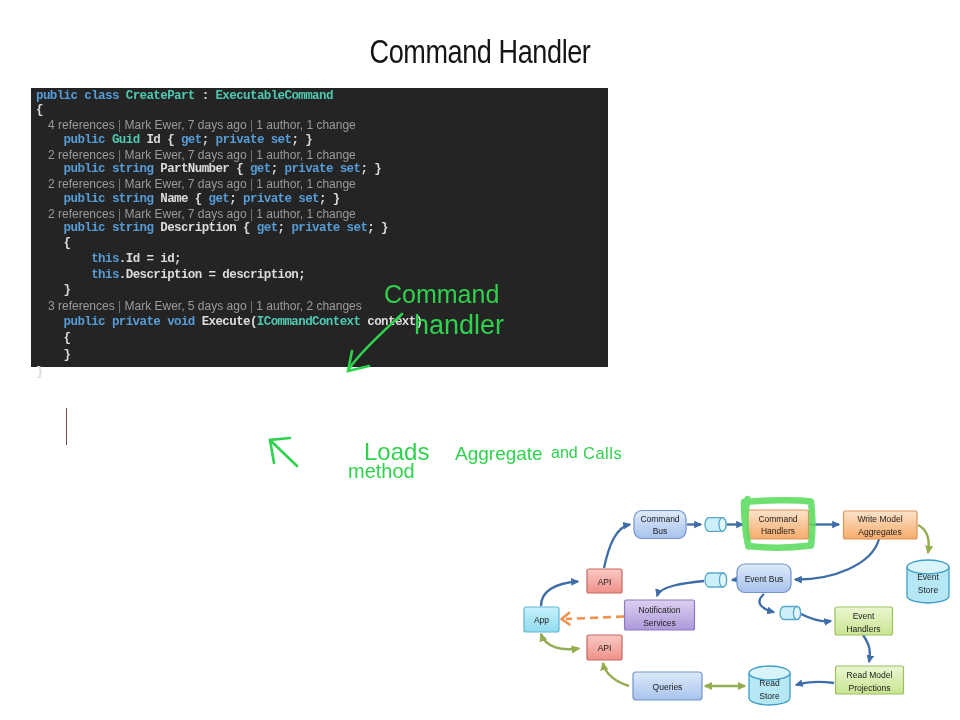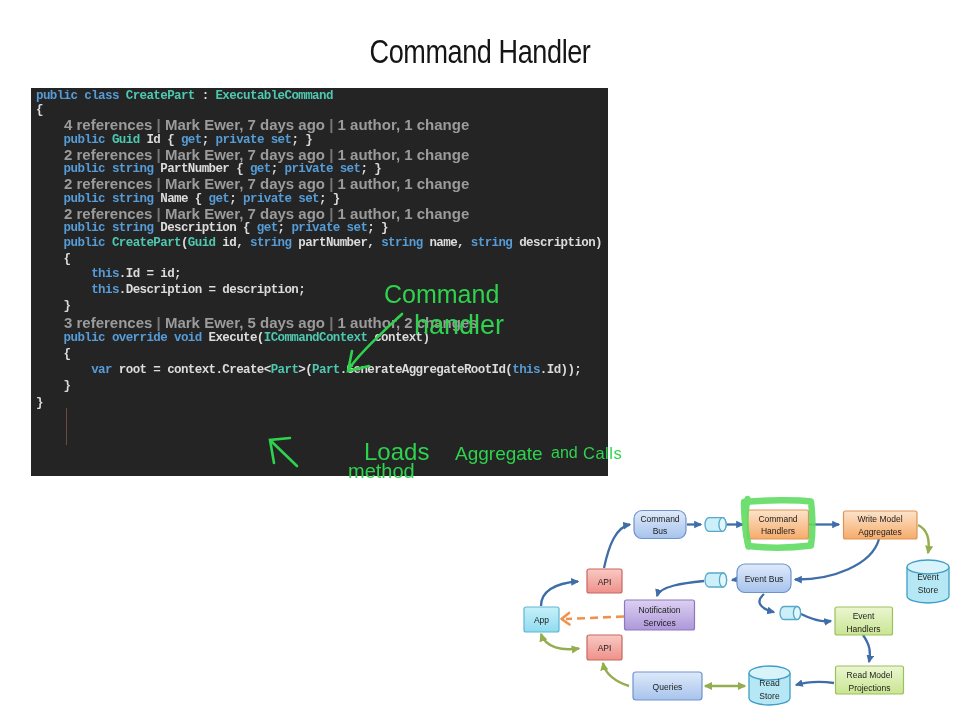--- a/index.html
+++ b/index.html
@@ -1,51 +1,49 @@
 <!DOCTYPE html>
 <html><head><meta charset="utf-8">
 <style>
 html,body{margin:0;padding:0;width:960px;height:720px;background:#fff;overflow:hidden}
 #page{position:relative;width:960px;height:720px;font-family:"Liberation Sans",sans-serif}
 #title{position:absolute;left:0;top:33px;width:960px;text-align:center;font-size:33px;letter-spacing:-0.5px;color:#151515;transform:scaleX(0.82);transform-origin:480px 0}
-#code{position:absolute;left:31px;top:88px;width:577px;height:388px;background:#242425;box-sizing:border-box;padding-top:0.7px;font-family:"Liberation Mono",monospace;font-size:12.5px;font-weight:bold;letter-spacing:-0.6px;color:#DCDCDC}
+#code{position:absolute;left:31px;top:88px;width:577px;height:279px;background:#242425;box-sizing:border-box;padding-top:0.7px;font-family:"Liberation Mono",monospace;font-size:12.5px;font-weight:bold;letter-spacing:-0.6px;color:#DCDCDC}
 .ig{position:absolute;width:1px;background:#3a3a3a}
 .cl{height:14.75px;line-height:14.75px;white-space:pre;padding-left:5px}
 .hb{height:15.5px !important;line-height:15.5px !important}
 .hc{height:15.9px !important;line-height:15.9px !important}
 .hd{height:17.9px !important;line-height:17.9px !important}
-.lens{font-family:"Liberation Sans",sans-serif;font-size:15px;font-weight:bold;letter-spacing:0;color:#9B9B9B;padding-left:33px}
+.lens{font-family:"Liberation Sans",sans-serif;font-size:12px;font-weight:normal;letter-spacing:0;color:#9B9B9B;padding-left:17px}
 .k{color:#569CD6}.t{color:#4EC9B0}
 .lens .sep{color:#777}
 .ticon{display:inline-block;width:8px;height:8px;border-radius:50%;background:#1B80D2;vertical-align:-1px;margin:0 1px}
 #overlay{position:absolute;left:0;top:0;width:960px;height:720px}
 </style></head>
 <body>
 <div id="page">
 <div id="title">Command Handler</div>
 <div id="code">
 <div class="cl"><span class="k">public class</span> <span class="t">CreatePart</span> : <span class="t">ExecutableCommand</span></div>
 <div class="cl">{</div>
 <div class="cl lens">4 references <span class="sep">|</span> Mark Ewer, 7 days ago <span class="sep">|</span> 1 author, 1 change</div>
 <div class="cl">    <span class="k">public</span> <span class="t">Guid</span> Id { <span class="k">get</span>; <span class="k">private set</span>; }</div>
 <div class="cl lens">2 references <span class="sep">|</span> Mark Ewer, 7 days ago <span class="sep">|</span> 1 author, 1 change</div>
 <div class="cl">    <span class="k">public string</span> PartNumber { <span class="k">get</span>; <span class="k">private set</span>; }</div>
 <div class="cl lens">2 references <span class="sep">|</span> Mark Ewer, 7 days ago <span class="sep">|</span> 1 author, 1 change</div>
 <div class="cl">    <span class="k">public string</span> Name { <span class="k">get</span>; <span class="k">private set</span>; }</div>
 <div class="cl lens">2 references <span class="sep">|</span> Mark Ewer, 7 days ago <span class="sep">|</span> 1 author, 1 change</div>
 <div class="cl">    <span class="k">public string</span> Description { <span class="k">get</span>; <span class="k">private set</span>; }</div>
-<div class="cl hb">    <span class="k">public</span> <span class="t">CreatePart</span>(<span class="t">Guid</span> id, <span class="k">string</span> partNumber, <span class="k">string</span> name, <span class="k">string</span> description)</div>
 <div class="cl hb">    {</div>
 <div class="cl hc">        <span class="k">this</span>.Id = id;</div>
 <div class="cl hc">        <span class="k">this</span>.Description = description;</div>
 <div class="cl hc">    }</div>
 <div class="cl hc lens" style="height:15.9px;line-height:15.9px">3 references <span class="sep">|</span> Mark Ewer, 5 days ago <span class="sep">|</span> 1 author, 2 changes</div>
-<div class="cl hc">    <span class="k">public override void</span> Execute(<span class="t">ICommandContext</span> context)</div>
+<div class="cl hc">    <span class="k">public private void</span> Execute(<span class="t">ICommandContext</span> context)</div>
 <div class="cl hc">    {</div>
-<div class="cl hc">        <span class="k">var</span> root = context.Create&lt;<span class="t">Part</span>&gt;(<span class="t">Part</span>.GenerateAggregateRootId(<span class="k">this</span>.Id));</div>
 <div class="cl hd">    }</div>
 <div class="cl">}</div>
 <div class="ig" style="left:35px;top:320px;height:37px;background:#6b4a40"></div>
 </div>
 <svg id="overlay" viewBox="0 0 960 720">
 <defs>
 <linearGradient id="gBlue" x1="0" y1="0" x2="0" y2="1">
           <stop offset="0" stop-color="#DEEAFA"></stop>
           <stop offset="1" stop-color="#A7C3EC"></stop>
         </linearGradient>

